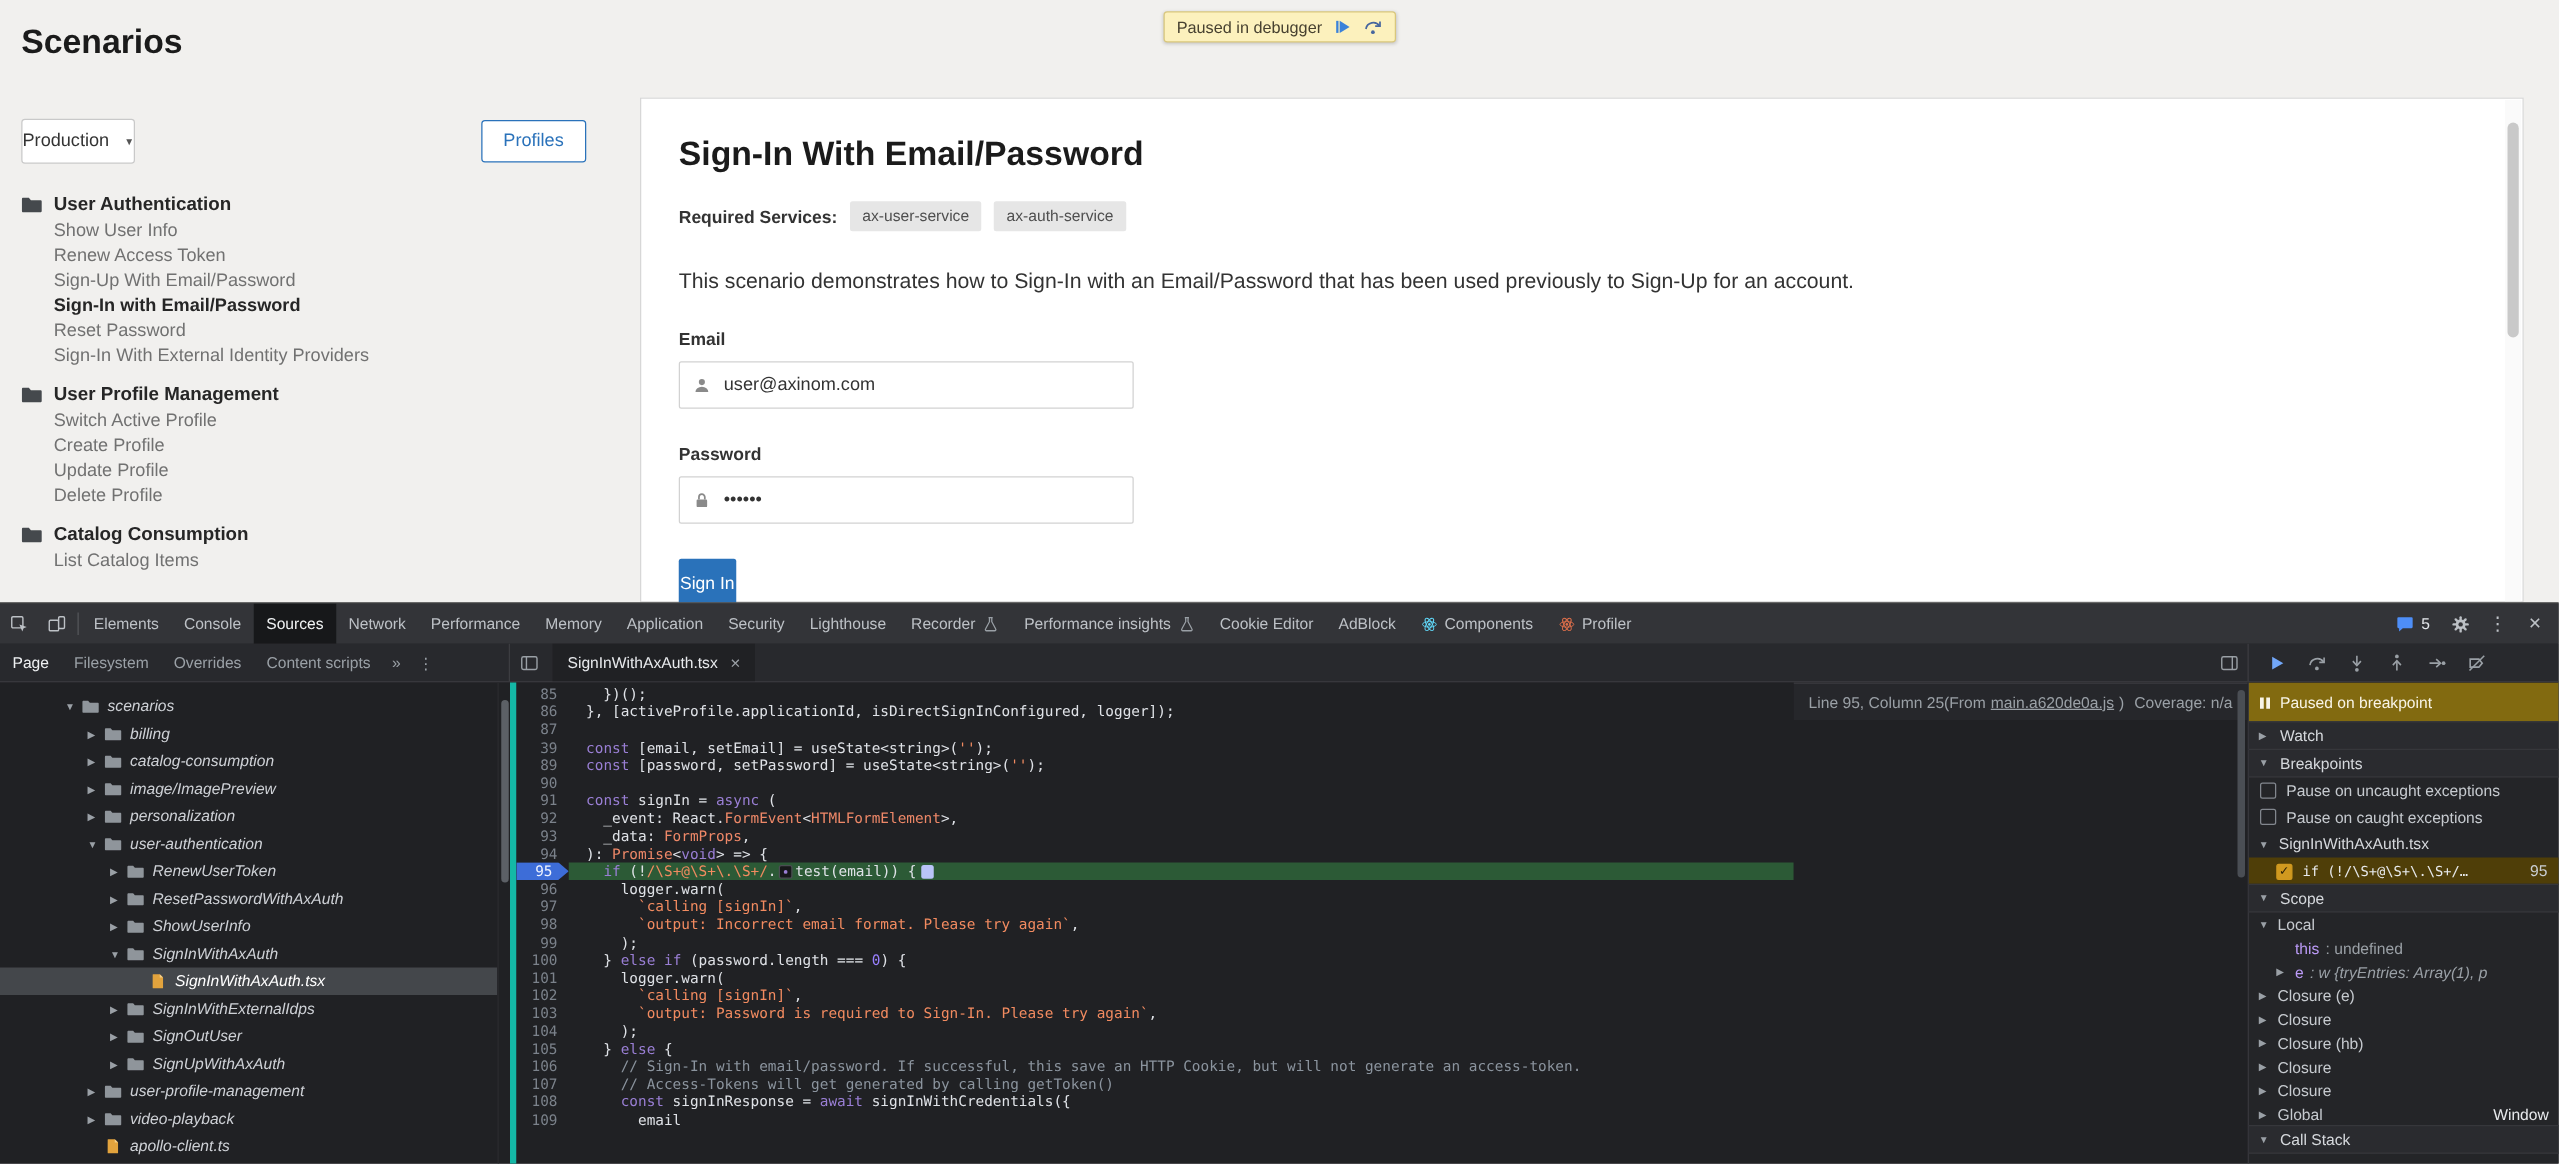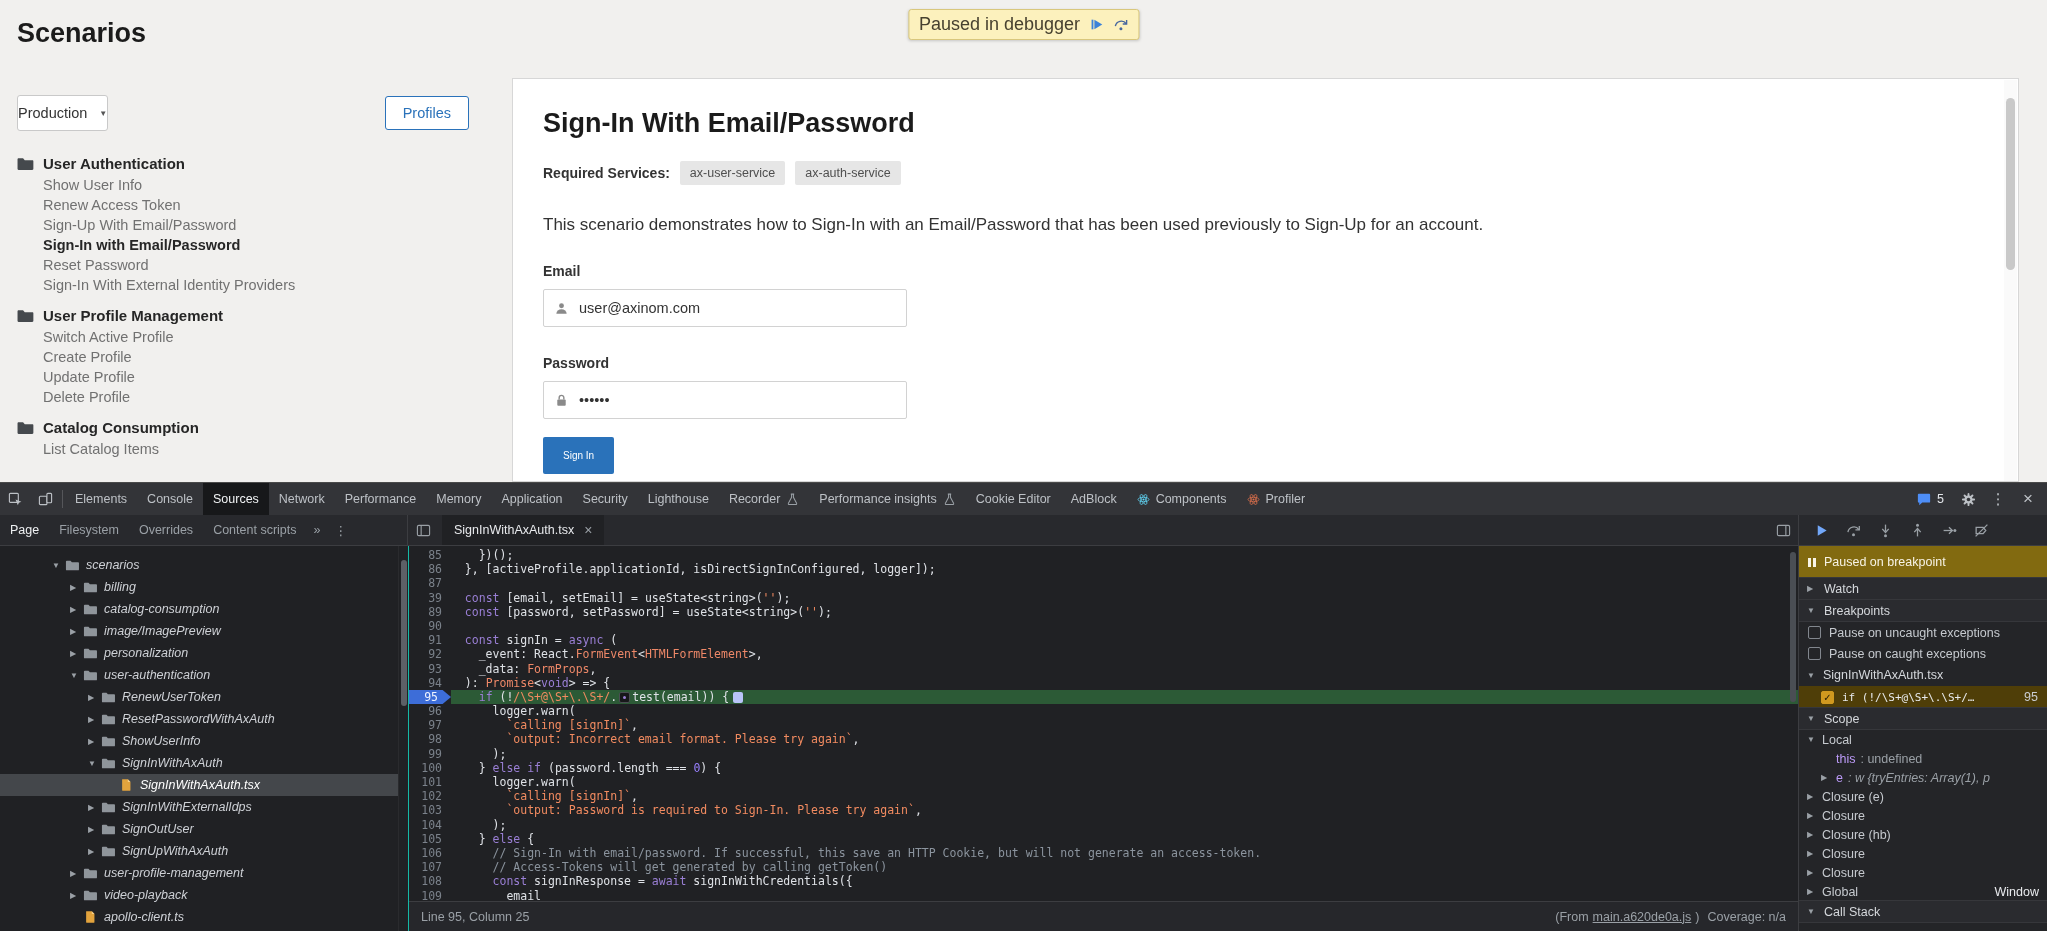--- a/index.html
+++ b/index.html
@@ -1,21 +1,21 @@
 <!DOCTYPE html>
 <html><head>
 <meta charset="utf-8">
 <style>
 *{margin:0;padding:0;box-sizing:border-box}
 html,body{width:2047px;height:931px;overflow:hidden;background:#f1f0ee;font-family:"Liberation Sans",sans-serif}
 .page{position:relative;width:2047px;height:931px}
 
 .app{position:absolute;top:0;left:0;width:100%;height:482px;background:#f1f0ee;overflow:hidden}
 .app-title{position:absolute;top:18px;left:17px;font-size:27px;font-weight:700;color:#1b1b1b}
-.paused-banner{position:absolute;top:9px;left:50%;transform:translateX(-50%);background:#fcf1bd;border:1px solid #d9c77c;border-radius:3px;display:flex;align-items:center;gap:9px;padding:4px 10px;font-size:18px;color:#474130;box-shadow:0 1px 3px rgba(0,0,0,.18);z-index:5}
+.paused-banner{position:absolute;top:9px;left:50%;transform:translateX(-50%);background:#fcf1bd;border:1px solid #d9c77c;border-radius:3px;display:flex;align-items:center;gap:9px;padding:4px 10px;font-size:13px;color:#474130;box-shadow:0 1px 3px rgba(0,0,0,.18);z-index:5}
 .pb-btn{display:flex;align-items:center;cursor:pointer}
 .pb-btn svg{width:15px;height:15px}
 .app-body{position:absolute;top:78px;left:17px;right:28px;bottom:0;display:flex}
 .sidebar{width:452px;margin-right:43px;flex:none}
 .side-controls{display:flex;justify-content:space-between;align-items:center;margin-top:17px}
 .env-select{height:36px;padding:0 0;background:#fff;border:1px solid #c9c9c9;border-radius:3px;font-size:14.5px;color:#333;display:flex;align-items:center;gap:12px;cursor:pointer}
 .dd-caret{font-size:8px;color:#555}
 .profiles-btn{height:34px;padding:0 17px;background:#fff;border:1px solid #2a72ba;color:#2a72ba;border-radius:3px;font-size:14.5px;cursor:pointer;font-family:inherit}
 .scenario-nav{margin-top:20px}
 .nav-section{display:flex;align-items:center;gap:9px;height:24px;margin-top:8px;font-size:15px;font-weight:700;color:#262626}
@@ -25,21 +25,21 @@
 .card{flex:1;background:#fff;border:1px solid #d7d7d7;position:relative;padding:29px 40px 0 30px;min-width:0}
 .scenario-title{font-size:27px;font-weight:700;color:#1b1b1b}
 .req-row{margin-top:22px;display:flex;align-items:center;gap:10px}
 .req-label{font-size:14px;font-weight:700;color:#333}
 .tag{background:#e6e6e6;color:#4f4f4f;font-size:12.5px;padding:5px 10px;border-radius:2px}
 .desc{margin-top:30px;font-size:17px;color:#333}
 .field-label{margin-top:28px;font-size:14px;font-weight:700;color:#333}
 .inputbox{margin-top:10px;width:364px;height:38px;border:1px solid #d2d2d2;border-radius:2px;display:flex;align-items:center;padding:0 10px;gap:10px;background:#fff}
 .inputbox .icn svg{width:15px;height:15px;display:block}
 .inputbox input{border:none;outline:none;font-size:14.5px;color:#333;flex:1;font-family:inherit;background:transparent}
-.signin-btn{margin-top:18px;height:37px;padding:0 20px;background:#2a72ba;color:#fff;border:none;border-radius:2px;font-size:10px;cursor:pointer;font-family:inherit}
+.signin-btn{margin-top:28px;height:37px;padding:0 1px;background:#2a72ba;color:#fff;border:none;border-radius:2px;font-size:14px;cursor:pointer;font-family:inherit}
 .card-scroll{position:absolute;top:1px;right:1px;width:13px;bottom:0;background:#fafafa}
 .card-scroll .thumb{position:absolute;top:18px;left:2px;width:9px;height:172px;background:#c9c9c9;border-radius:5px}
 
 .devtools{position:absolute;top:482px;left:0;width:100%;height:449px;background:#202124;color:#bdc1c6;font-size:12.5px;display:flex;flex-direction:column;border-top:1px solid #4a4a4a}
 .icn{display:inline-flex}
 .icn svg{display:block}
 .dt-toolbar{height:32px;flex:none;display:flex;align-items:stretch;background:#333438}
 .dt-icon-btn{width:30px;display:flex;align-items:center;justify-content:center;cursor:pointer}
 .dt-icon-btn svg{width:15px;height:15px}
 .dt-sep{width:1px;align-self:center;height:18px;background:#55565a;margin:0 2px}
@@ -67,21 +67,21 @@
 .dt-main{flex:1;display:flex;min-height:0}
 .navigator{width:398px;flex:none;overflow:hidden;padding-top:8px;background:#202124}
 .tree-row{height:22px;display:flex;align-items:center;color:#ced1d6;white-space:nowrap;cursor:pointer}
 .tree-row .caret{width:13px;font-size:8px;color:#9aa0a6;text-align:left;flex:none}
 .tree-row .icn{margin-right:6px}
 .tree-row .icn svg{width:15px;height:14px}
 .tree-row span.lbl{font-style:italic;font-size:12.5px}
 .tree-row.selected{background:#44474b;color:#fff}
 .nav-scroll{width:10px;flex:none;background:#202124;border-left:1px solid #2a2b2e;position:relative}
 .nav-scroll .thumb{position:absolute;top:14px;left:2px;width:6px;height:146px;background:#5c6066;border-radius:3px}
-.editor{flex:1;display:flex;flex-direction:column;border-left:1px solid #14b8a6;position:relative;min-width:0;background:#202124}
+.editor{flex:1;display:flex;flex-direction:row;border-left:5px solid #14b8a6;position:relative;min-width:0;background:#202124}
 .code{flex:1;overflow:hidden;font-family:"DejaVu Sans Mono","Liberation Mono",monospace;font-size:11.5px;line-height:14.2px;padding-top:2px}
 .cl{display:flex;height:14.2px}
 .ln{width:42px;flex:none;text-align:right;padding-right:9px;color:#7b828b}
 .ln.bp{background:#3d6dd8;color:#eef3ff;clip-path:polygon(0 0,80% 0,100% 50%,80% 100%,0 100%);padding-right:13px}
 .lc{flex:1;white-space:pre;color:#dfe2e7;min-width:0}
 .cl.cur .lc{background:#2c5a36}
 .lc .k{color:#9a7fd5}
 .lc .s{color:#f28b60}
 .lc .t{color:#ee8868}
 .lc .c{color:#8b949e}

